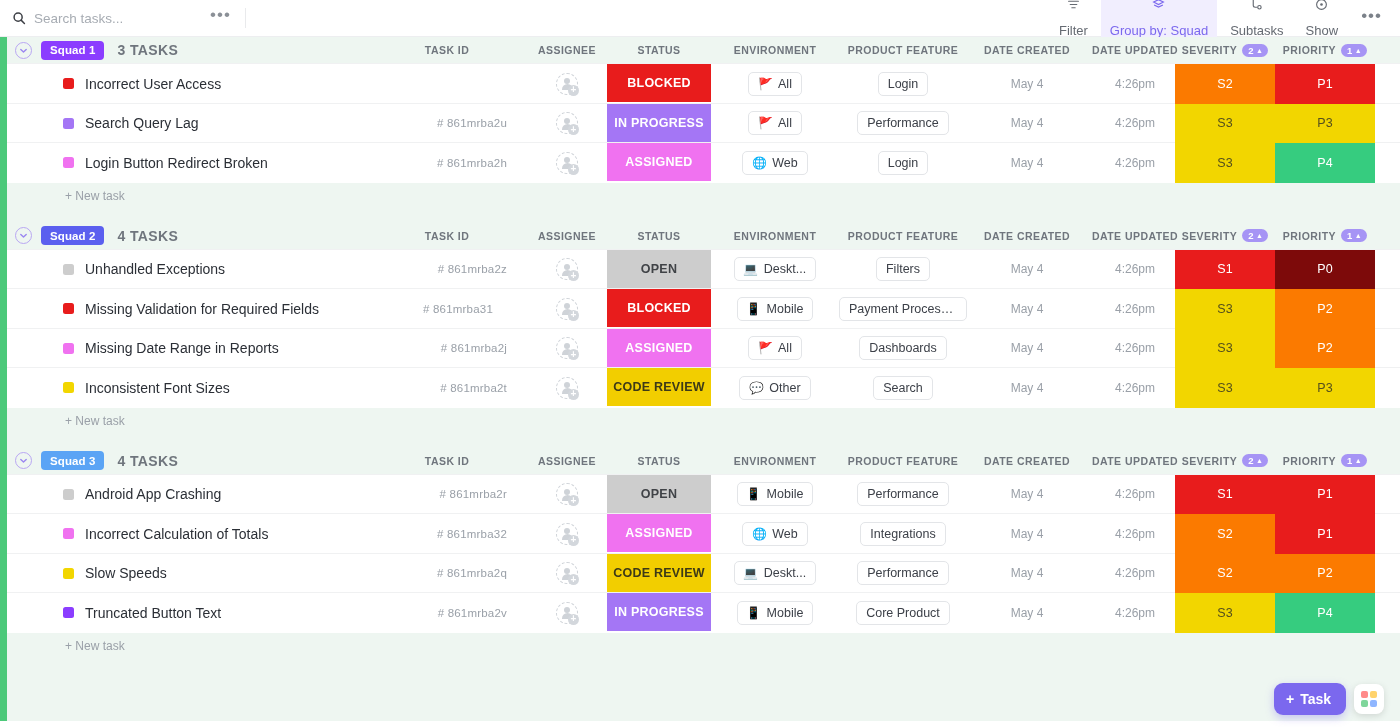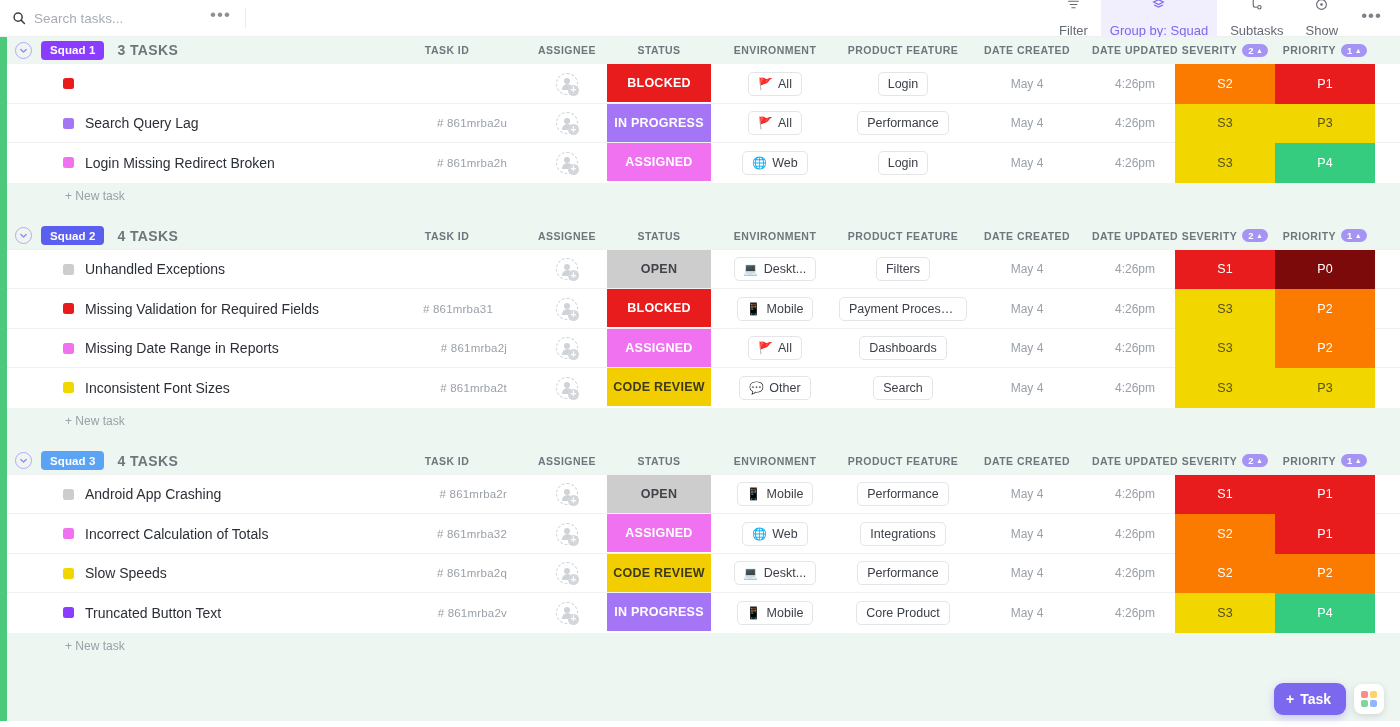--- a/index.html
+++ b/index.html
@@ -288,20 +288,23 @@
                   <span class="car">▲</span>
                 </span>
               </div>
             </div>
           </div>
           <div class="rows">
             <div class="row">
               <div class="cell" style="left: 56px; width: 16px;">
                 <span class="dot" style="background: rgb(232, 28, 28);"></span>
               </div>
+              <div class="cell" style="left: 78px; width: 290px;">
+                <span class="task-name">Incorrect User Access</span>
+              </div>
               <div class="cell cell-c" style="left: 525px; width: 70px;">
                 <div class="avatar">
                   <span class="head"></span>
                   <span class="body"></span>
                   <span class="plus">+</span>
                 </div>
               </div>
               <div class="status-cell" style="left: 600px; background: rgb(232, 28, 28); color: rgb(255, 255, 255);">BLOCKED</div>
               <div class="cell cell-c" style="left: 712px; width: 112px;">
                 <span class="pill">
@@ -359,21 +362,21 @@
                 <span class="date-txt">4:26pm</span>
               </div>
               <div class="sev-cell" style="left: 1168px; width: 100px; background: rgb(242, 214, 0); color: rgb(85, 80, 28);">S3</div>
               <div class="pri-cell" style="left: 1268px; width: 100px; background: rgb(242, 214, 0); color: rgb(85, 80, 28);">P3</div>
             </div>
             <div class="row">
               <div class="cell" style="left: 56px; width: 16px;">
                 <span class="dot" style="background: rgb(240, 114, 240);"></span>
               </div>
               <div class="cell" style="left: 78px; width: 290px;">
-                <span class="task-name">Login Missing Redirect Broken</span>
+                <span class="task-name">Login Button Redirect Broken</span>
               </div>
               <div class="cell" style="left: 380px; width: 120px; justify-content: flex-end;">
                 <span class="task-id"># 861mrba2h</span>
               </div>
               <div class="cell cell-c" style="left: 525px; width: 70px;">
                 <div class="avatar">
                   <span class="head"></span>
                   <span class="body"></span>
                   <span class="plus">+</span>
                 </div>
@@ -449,20 +452,23 @@
               </div>
             </div>
           </div>
           <div class="rows">
             <div class="row">
               <div class="cell" style="left: 56px; width: 16px;">
                 <span class="dot" style="background: rgb(205, 205, 205);"></span>
               </div>
               <div class="cell" style="left: 78px; width: 290px;">
                 <span class="task-name">Unhandled Exceptions</span>
+              </div>
+              <div class="cell" style="left: 380px; width: 120px; justify-content: flex-end;">
+                <span class="task-id"># 861mrba2z</span>
               </div>
               <div class="cell cell-c" style="left: 525px; width: 70px;">
                 <div class="avatar">
                   <span class="head"></span>
                   <span class="body"></span>
                   <span class="plus">+</span>
                 </div>
               </div>
               <div class="status-cell" style="left: 600px; background: rgb(205, 205, 205); color: rgb(64, 67, 71);">OPEN</div>
               <div class="cell cell-c" style="left: 712px; width: 112px;">

